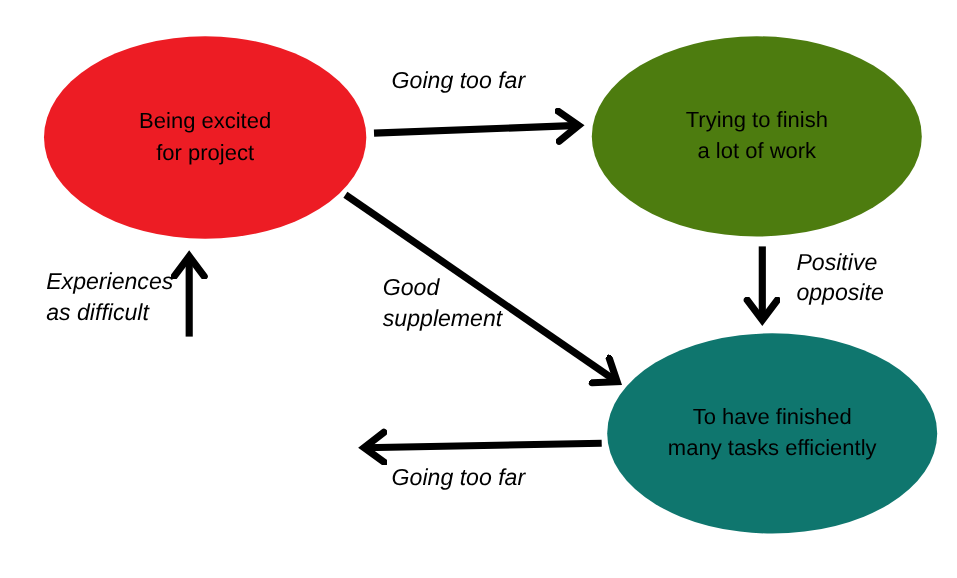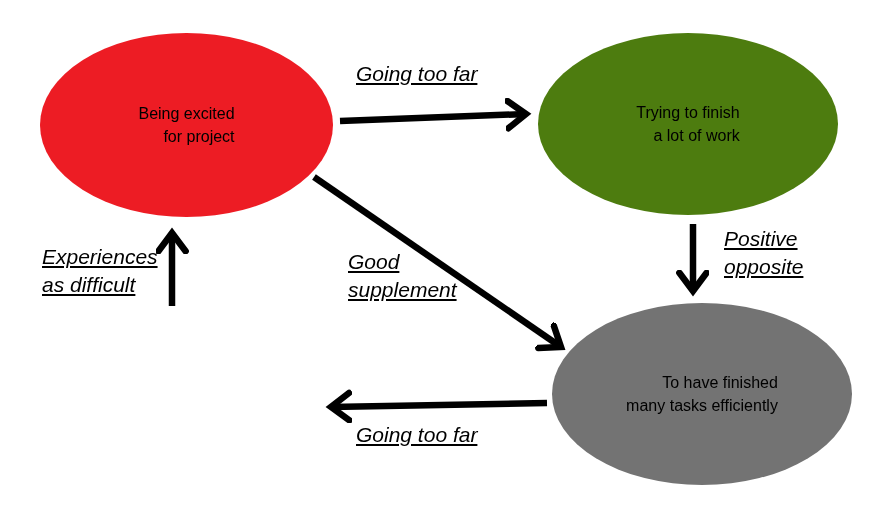--- a/index.html
+++ b/index.html
@@ -21,38 +21,37 @@
     top: 0;
     width: 870px;
     height: 525px;
   }
   .node {
     position: absolute;
     border-radius: 50%;
     display: flex;
     align-items: center;
     justify-content: center;
-    text-align: right;
+    text-align: center;
     white-space: pre-line;
     color: #000000;
-    font-size: 16px;
+    font-size: 20px;
     line-height: 1.45;
   }
   .n-red    { left: 40px;  top: 33px;  width: 293px; height: 184px; }
   .n-green  { left: 538px; top: 33px;  width: 300px; height: 182px; }
   .n-blue   { left: 552px; top: 303px; width: 300px; height: 182px; }
   .n-yellow { left: 25px;  top: 315px; width: 290px; height: 188px; }
   .edge-label {
     position: absolute;
     font-style: italic;
     font-size: 21px;
     line-height: 1.35;
     color: #000000;
     white-space: pre-line;
-    text-decoration: underline;
   }
   .l-top      { left: 356px; top: 60px;  }
   .l-positive { left: 724px; top: 225px; }
   .l-good     { left: 348px; top: 248px; }
   .l-bottom   { left: 356px; top: 421px; }
   .l-exp      { left: 42px;  top: 243px; }
 </style>
 </head>
 <body>
 
@@ -70,21 +69,21 @@
     <line x1="547" y1="403" x2="331" y2="407" stroke="#000000" stroke-width="6.5" marker-end="url(#ah)"></line>
     <line x1="172" y1="306" x2="172" y2="233" stroke="#000000" stroke-width="6.5" marker-end="url(#ah)"></line>
   </svg>
 
   <div class="node n-red" style="background: rgb(237, 28, 36);">Being excited
 for project</div>
 
   <div class="node n-green" style="background: #4d7c0f;">Trying to finish
 a lot of work</div>
 
-  <div class="node n-blue" style="background: #737373;">To have finished
+  <div class="node n-blue" style="background: #0f766e;">To have finished
 many tasks efficiently</div>
 
 
   <div class="edge-label l-top">Going too far</div>
 
   <div class="edge-label l-good">Good
 supplement</div>
 
   <div class="edge-label l-positive">Positive
 opposite</div>

